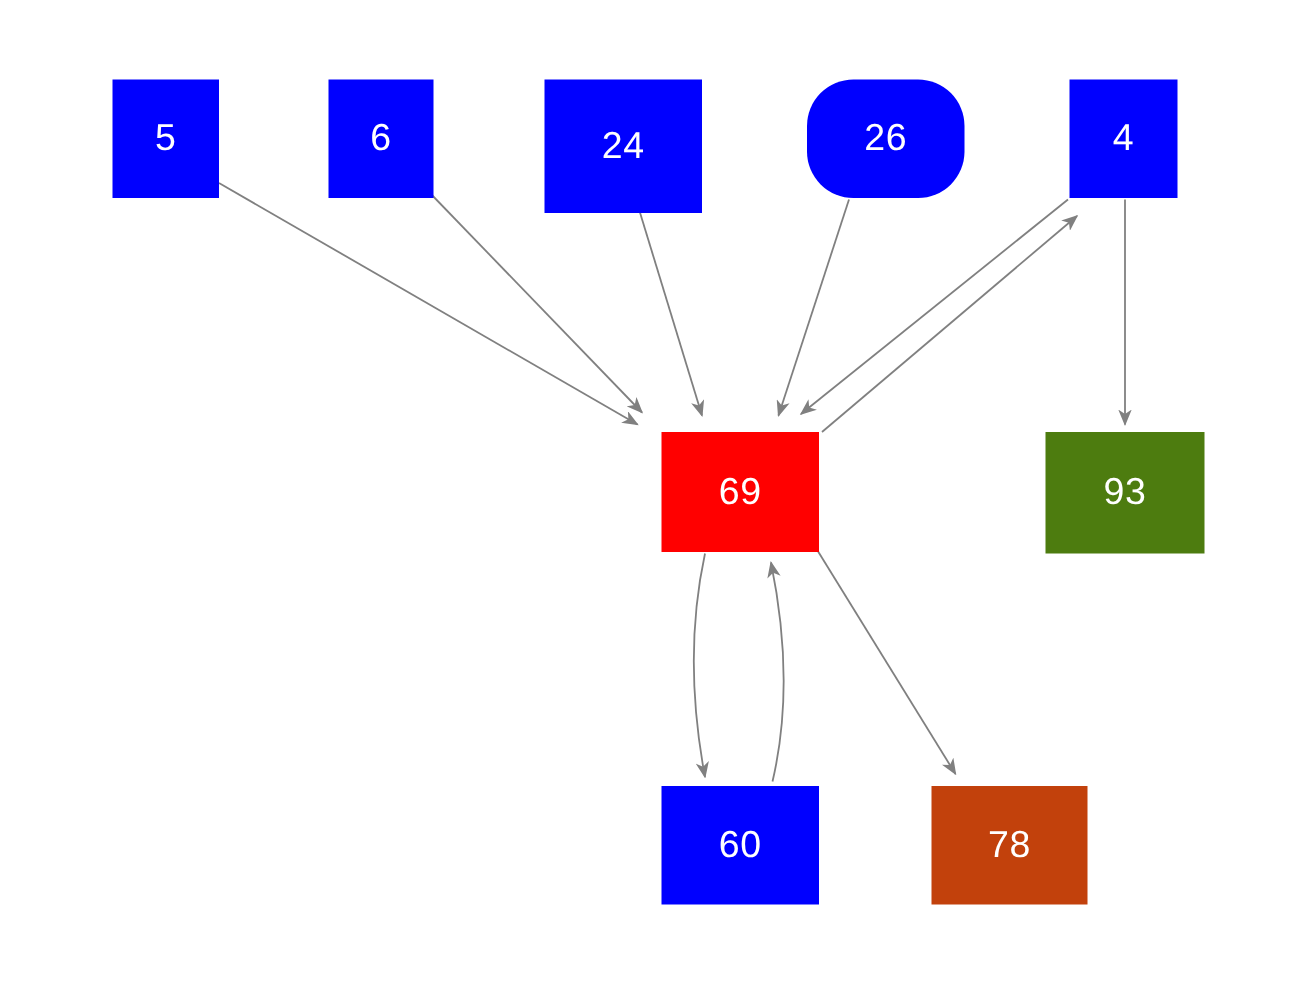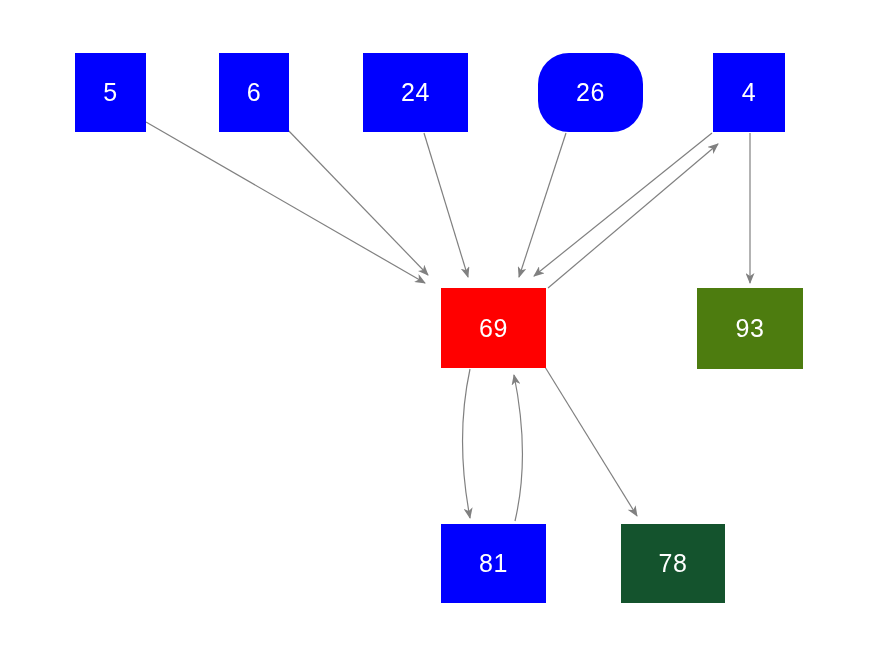--- a/index.html
+++ b/index.html
@@ -76,41 +76,41 @@
   </svg>
 
   <div class="node" style="left:75px; top:53px; width:71px; height:79px; background:#0000ff;">
     <span class="node-label">5</span>
   </div>
 
   <div class="node" style="left:219px; top:53px; width:70px; height:79px; background:#0000ff;">
     <span class="node-label">6</span>
   </div>
 
-  <div class="node" style="left:363px; top:53px; width:105px; height:79px; background:#0000ff;">
+  <div class="node" style="left:363px; top:53px; width:105px; height:89px; background:#0000ff;">
     <span class="node-label">24</span>
   </div>
 
   <div class="node" style="left:538px; top:53px; width:105px; height:79px; background:#0000ff;border-radius:31px;">
     <span class="node-label">26</span>
   </div>
 
   <div class="node" style="left:713px; top:53px; width:72px; height:79px; background:#0000ff;">
     <span class="node-label">4</span>
   </div>
 
   <div class="node" style="left:441px; top:288px; width:105px; height:80px; background:#ff0000;">
     <span class="node-label">69</span>
   </div>
 
   <div class="node" style="left:697px; top:288px; width:106px; height:81px; background:#4d7c0f;">
     <span class="node-label">93</span>
   </div>
 
   <div class="node" style="left:441px; top:524px; width:105px; height:79px; background:#0000ff;">
-    <span class="node-label">81</span>
+    <span class="node-label">60</span>
   </div>
 
-  <div class="node" style="left:621px; top:524px; width:104px; height:79px; background:#14532d;">
+  <div class="node" style="left:621px; top:524px; width:104px; height:79px; background:#c2410c;">
     <span class="node-label">78</span>
   </div>
 
 </div>
 
 </body></html>

